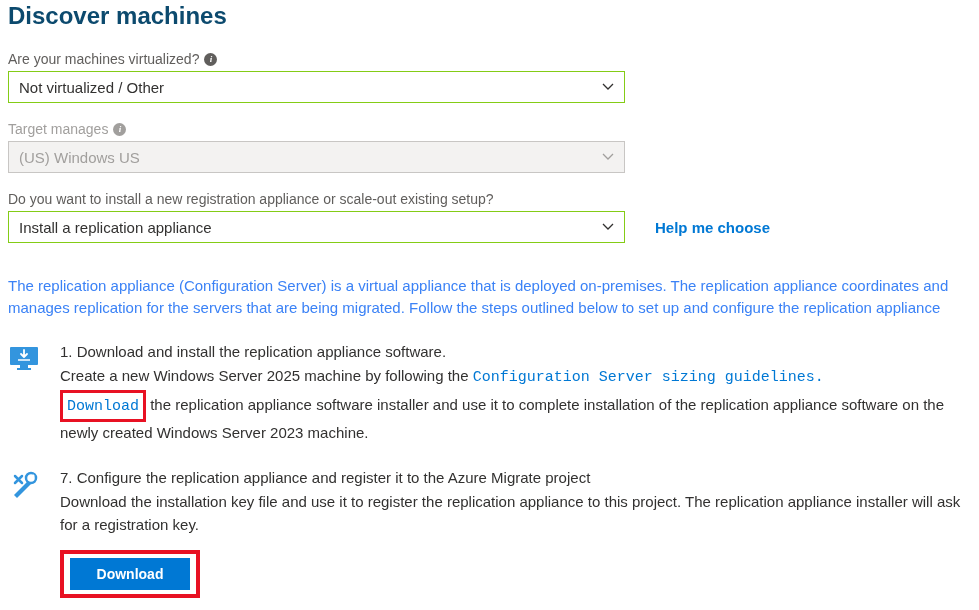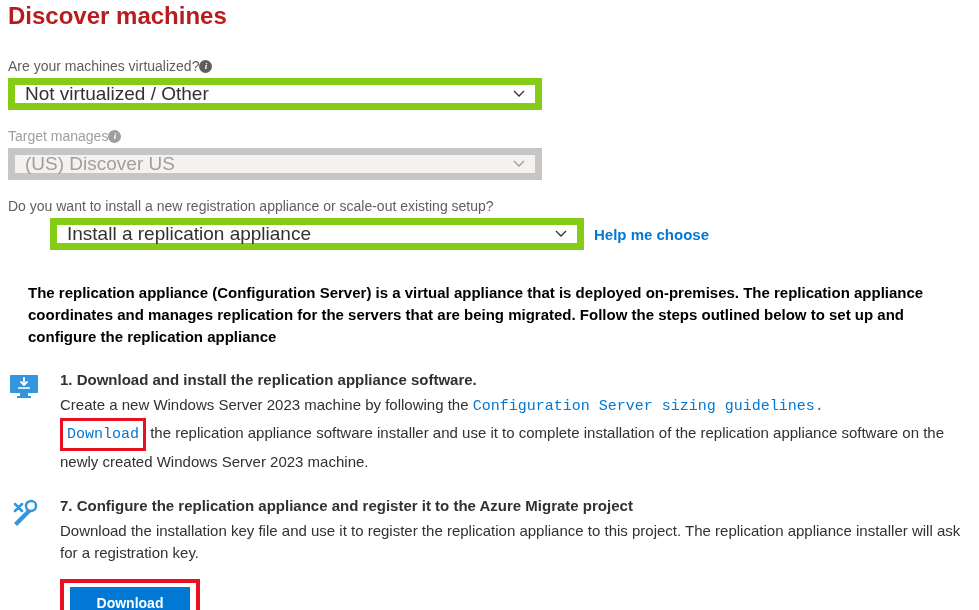--- a/index.html
+++ b/index.html
@@ -6,33 +6,34 @@
     body {
       font-family: 'Segoe UI', Arial, sans-serif;
       font-size: 14px;
       color: #323130;
       padding: 0 8px;
       width: 979px;
     }
     .page-title {
       font-size: 24px;
       font-weight: 600;
-      color: #b91c1c;
-      margin-bottom: 28px;
+      color: #0c4a6e;
+      margin-bottom: 21px;
       margin-top: 2px;
     }
     .field-group {
       margin-bottom: 18px;
     }
     .field-label {
       font-size: 14px;
       color: #605e5c;
       margin-bottom: 4px;
       display: flex;
       align-items: center;
+      gap: 5px;
     }
     .field-label.disabled {
       color: #a19f9d;
     }
     .info-icon {
       display: inline-flex;
       align-items: center;
       justify-content: center;
       width: 13px;
       height: 13px;
@@ -45,26 +46,26 @@
       font-family: Georgia, serif;
     }
     .field-label.disabled .info-icon {
       background: #a19f9d;
     }
     .select-wrap {
       position: relative;
       display: inline-block;
     }
     .select-control {
-      width: 534px;
+      width: 617px;
       height: 32px;
-      border: 7px solid #84cc16;
+      border: 1px solid #84cc16;
       background: #fff;
       padding: 0 30px 0 10px;
-      font-size: 19px;
+      font-size: 15px;
       color: #323130;
       display: flex;
       align-items: center;
       cursor: pointer;
       position: relative;
     }
     .select-control.disabled {
       background: #f3f2f1;
       color: #a19f9d;
       cursor: default;
@@ -73,58 +74,56 @@
     .chevron {
       position: absolute;
       right: 10px;
       top: 50%;
       transform: translateY(-50%);
     }
     .chevron svg { display: block; }
     .row-with-link {
       display: flex;
       align-items: center;
-      gap: 10px;
-      margin-left: 42px;
+      gap: 30px;
     }
     .link {
       color: #0078d4;
       text-decoration: none;
       font-size: 15px;
       cursor: pointer;
       font-weight: bold;
     }
     .intro-text {
       font-size: 15px;
-      font-weight: 700;
-      color: #000000;
+      font-weight: 400;
+      color: #3b82f6;
       line-height: 1.45;
       margin-top: 32px;
       margin-bottom: 22px;
-      margin-left: 20px;
     }
     .step {
       display: flex;
       align-items: flex-start;
       gap: 20px;
       margin-bottom: 22px;
     }
     .step-icon {
       width: 32px;
       height: 32px;
       flex-shrink: 0;
       margin-top: 2px;
     }
     .step-content {
       flex: 1;
       font-size: 15px;
       line-height: 1.5;
     }
     .step-title {
-      font-weight: 700;
+      font-weight: 400;
       font-size: 15px;
       margin-bottom: 2px;
     }
     .inline-link {
       color: #0078d4;
       cursor: pointer;
       font-family: Liberation Mono, monospace;
     }
     .red-highlight-text {
       border: 3px solid #e81123;
@@ -172,21 +171,21 @@
   </div>
 </div>
 
 <div class="field-group">
   <div class="field-label disabled">
     <span>Target manages</span>
     <span class="info-icon">i</span>
   </div>
   <div class="select-wrap">
     <div class="select-control disabled">
-      <span>(US) Discover US</span>
+      <span>(US) Windows US</span>
       <span class="chevron">
         <svg width="12" height="8" viewBox="0 0 12 8">
             <path d="M1 1l5 5 5-5" stroke="#a19f9d" stroke-width="1.3" fill="none"></path>
           </svg>
       </span>
     </div>
   </div>
 </div>
 
 <div class="field-group">
@@ -216,21 +215,21 @@
       <rect x="2" y="4" width="28" height="18" rx="1" fill="#3395de"></rect>
       <rect x="12" y="22" width="8" height="3" fill="#3395de"></rect>
       <rect x="9" y="25" width="14" height="2" fill="#3395de"></rect>
       <path d="M16 7v7m0 0l-3-3m3 3l3-3" stroke="#fff" stroke-width="1.8" fill="none" stroke-linecap="round"></path>
       <line x1="10" y1="17" x2="22" y2="17" stroke="#fff" stroke-width="1.5"></line>
     </svg>
   </div>
   <div class="step-content">
     <div class="step-title">1. Download and install the replication appliance software.</div>
     <div>
-      <span>Create a new Windows Server 2023 machine by following the </span> <span class="inline-link">Configuration Server sizing guidelines.</span><br>
+      <span>Create a new Windows Server 2025 machine by following the </span> <span class="inline-link">Configuration Server sizing guidelines.</span><br>
       <span class="red-highlight-text"><span class="inline-link">Download</span></span><span> the replication appliance software installer and use it to complete installation of the replication appliance software on the newly created Windows Server 2023 machine.</span>
     </div>
   </div>
 </div>
 
 <div class="step">
   <div class="step-icon">
     <svg width="32" height="32" viewBox="0 0 32 32">
       <path d="M6 26 L20 12 L23 15 L9 29 Z" fill="#3395de"></path>
       <circle cx="23" cy="9" r="5" fill="none" stroke="#3395de" stroke-width="2.5"></circle>

